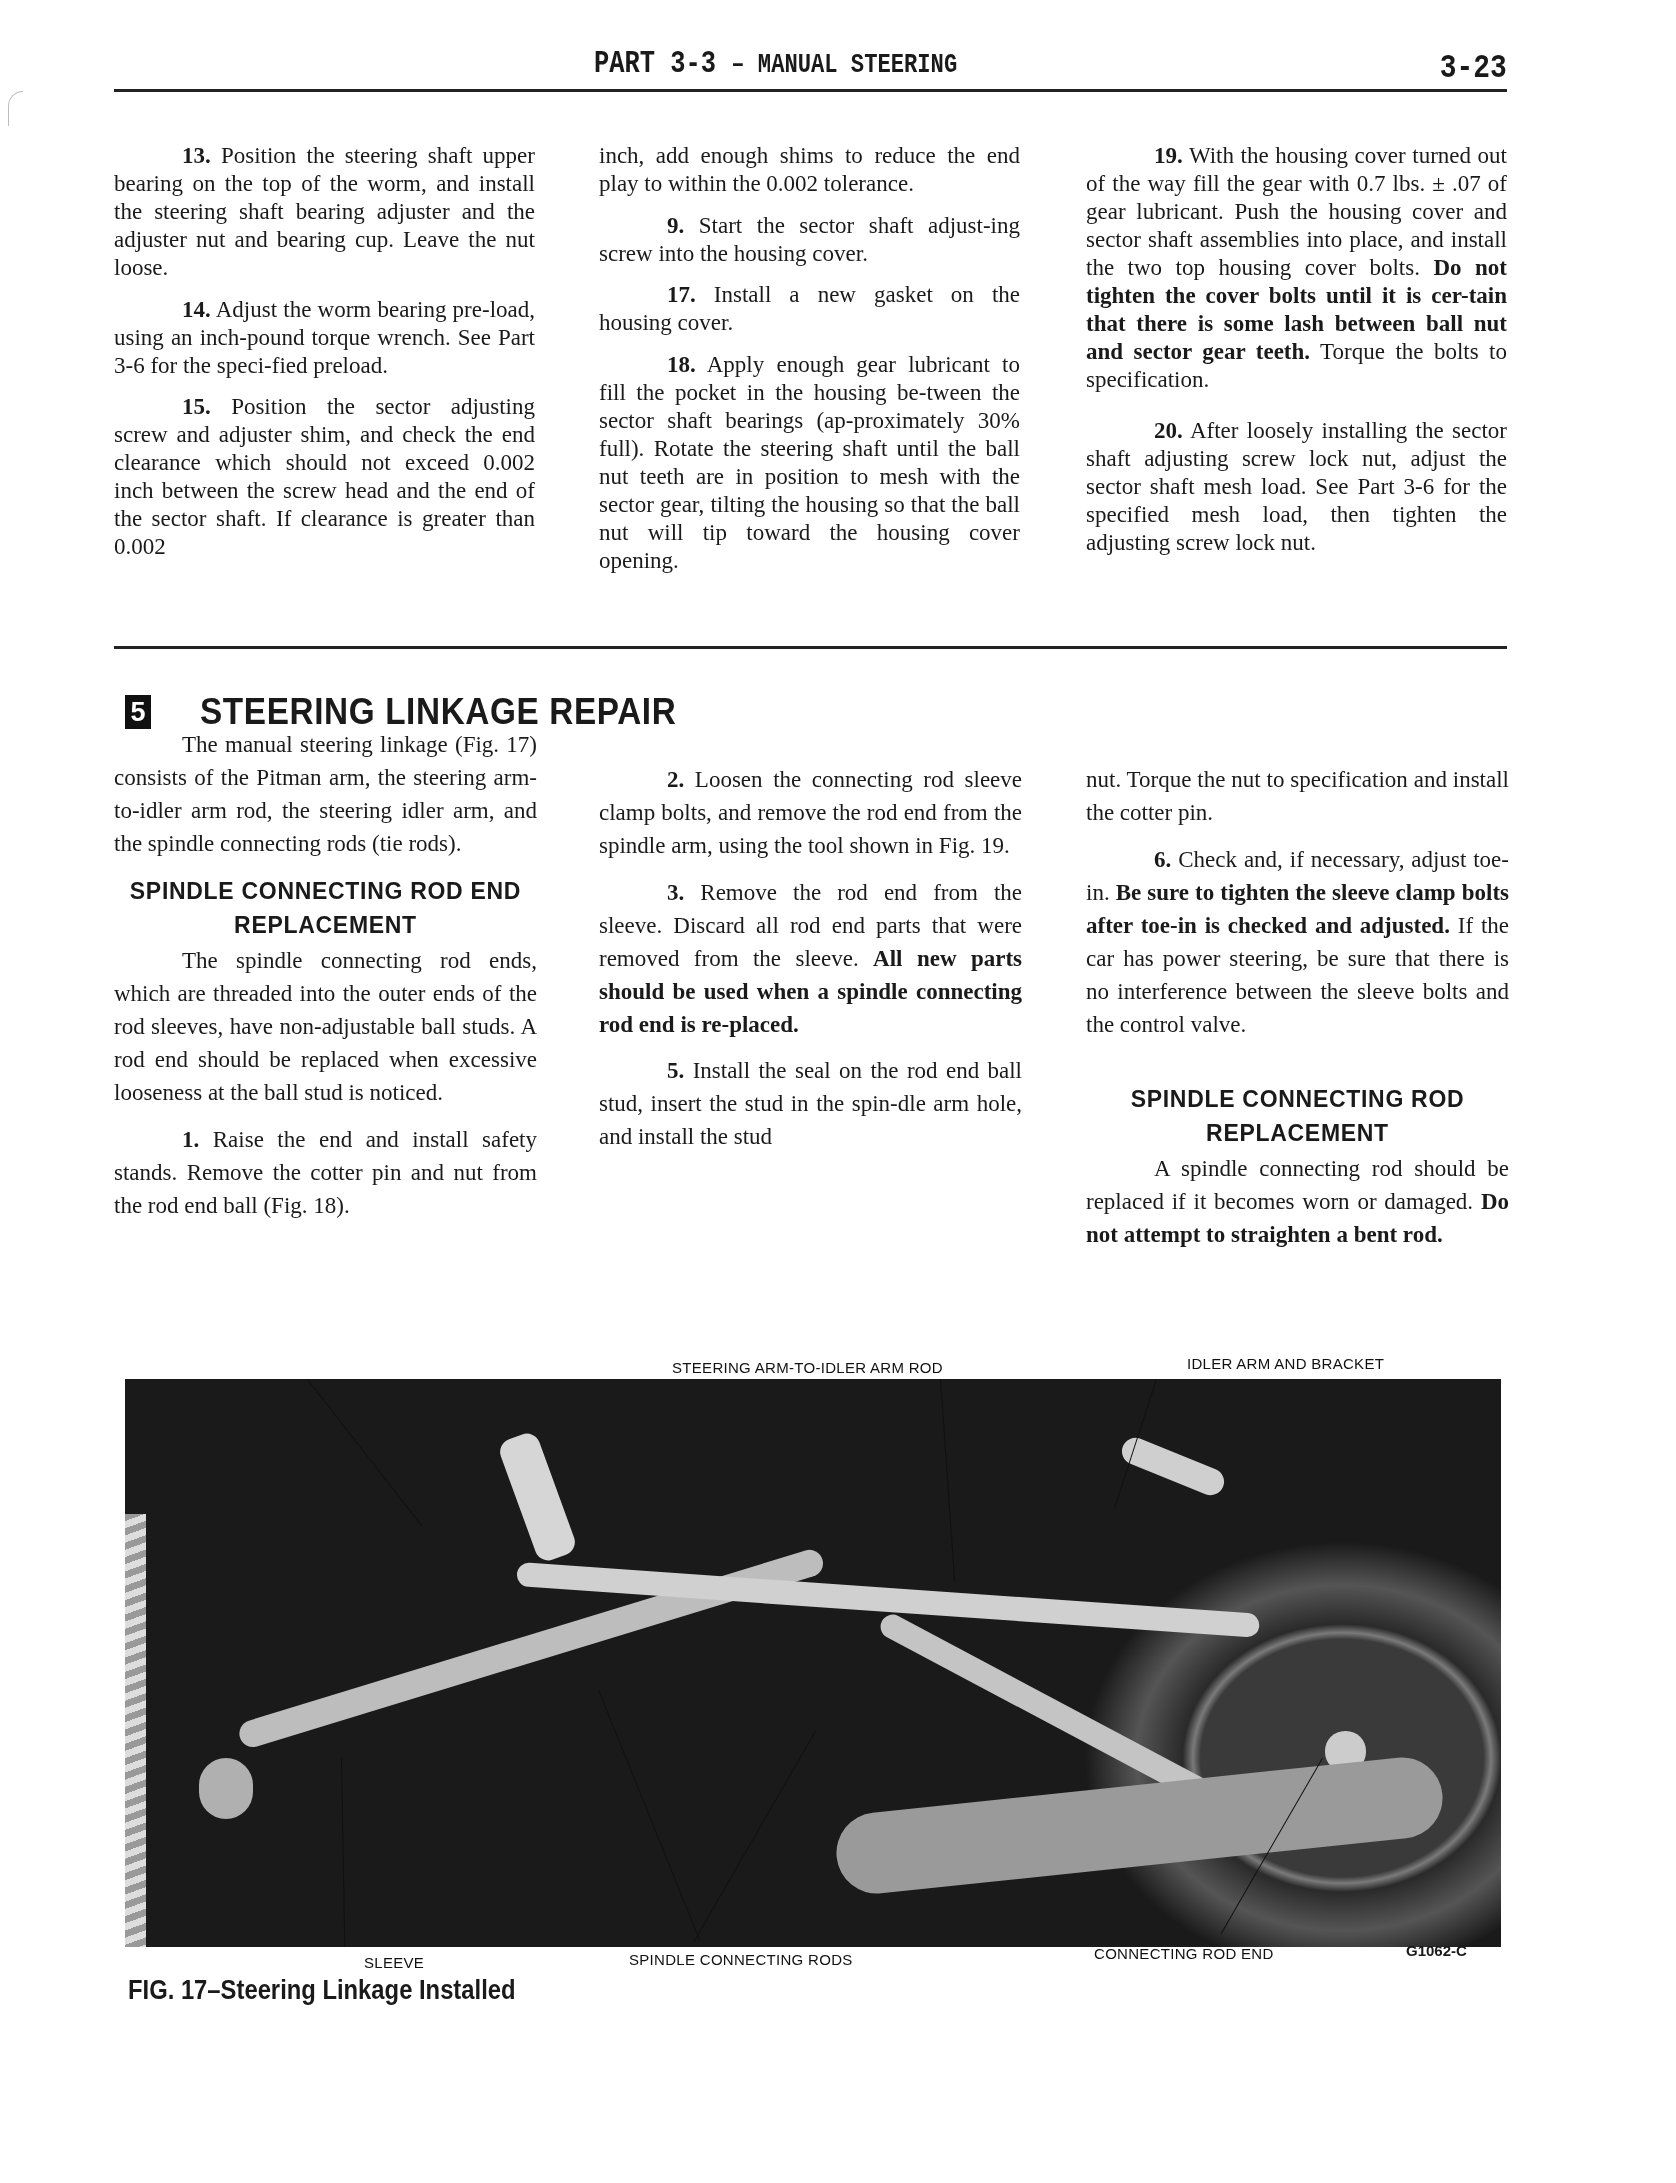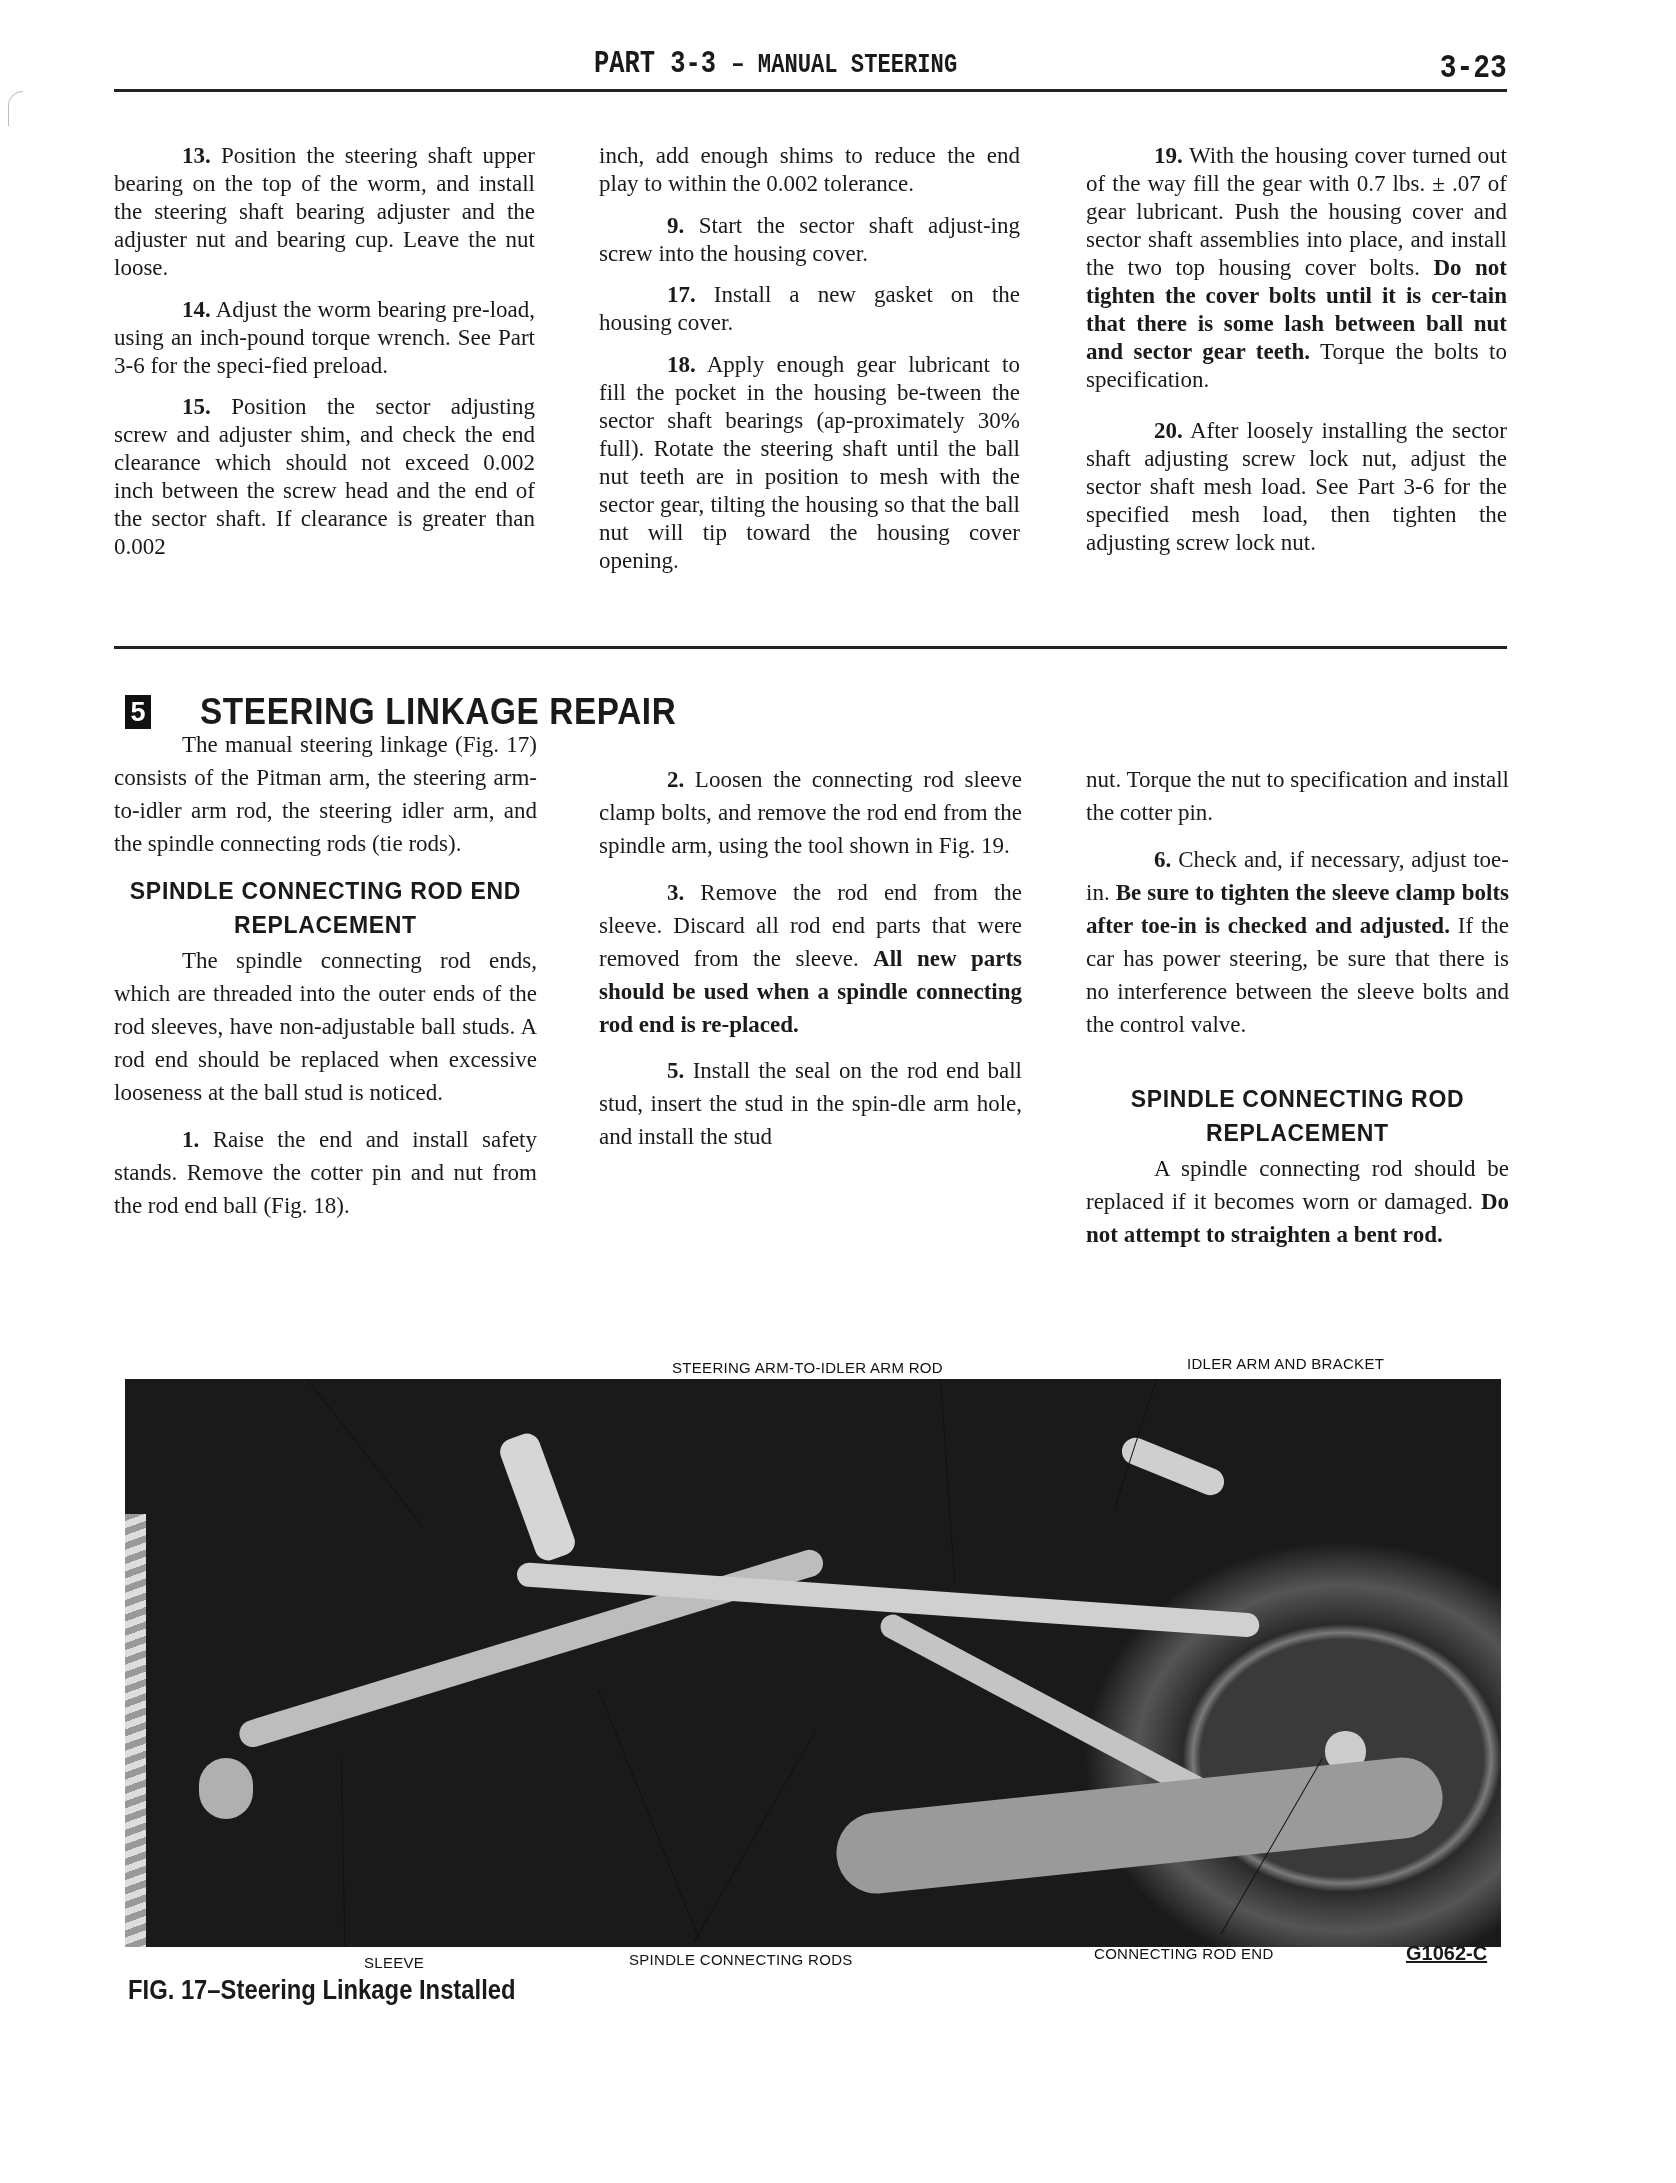--- a/index.html
+++ b/index.html
@@ -63,21 +63,21 @@
     position: absolute; font-family: "Liberation Sans", "DejaVu Sans", sans-serif;
     font-size: 15px; color: #111; white-space: nowrap; letter-spacing: 0.3px;
   }
   .leader { position: absolute; background: #111; width: 1.4px; transform-origin: top left; }
   .fig-caption {
     position: absolute; left: 128px; top: 1974px; font-family: "Liberation Sans", "DejaVu Sans", sans-serif;
     font-size: 28px; font-weight: bold; transform: scaleX(0.85); transform-origin: left top; white-space: nowrap;
   }
   .fig-code {
     position: absolute; left: 1406px; top: 1942px; font-family: "Liberation Sans", "DejaVu Sans", sans-serif;
-    font-size: 20px; font-weight: bold; text-decoration: underline;
+    font-size: 15px; font-weight: bold;
   }
 </style>
 </head>
 <body>
 
 <div class="page-corner"></div>
 
 <div class="header">
   <div class="header-title">
     <span>PART 3-3</span>

